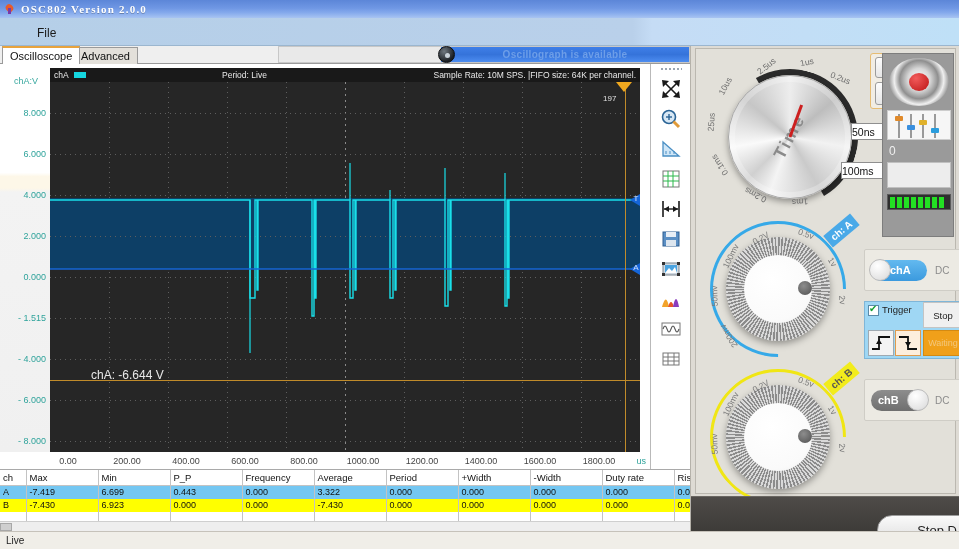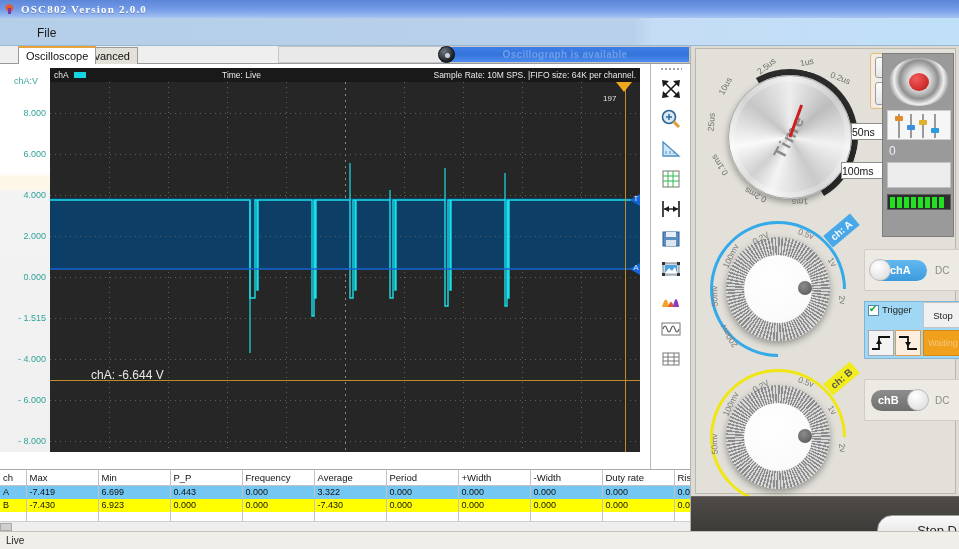--- a/index.html
+++ b/index.html
@@ -54,21 +54,21 @@
   }
   .tab {
     position: absolute; top: 1px; height: 17px;
     font-size: 11px; color: #111; padding: 2px 7px 0 7px;
     border: 1px solid #9a9a9a; border-bottom: none; background: #e3e0da;
   }
   .tab.active {
     background: #ffffff; border-top: 2px solid #e8a33d; top: 0; height: 18px;
     z-index: 3;
   }
-  .tab-osc { left: 18px; }
+  .tab-osc { left: 2px; }
   .tab-adv { left: 73px; }
 
   
   .avail-bar {
     position: absolute; left: 278px; top: 46px; width: 412px; height: 17px;
     background: #e9e9e9; border: 1px solid #c7c7c7;
   }
   .avail-pill {
     position: absolute; left: 162px; top: 0px; width: 248px; height: 15px;
     background: linear-gradient(to bottom, #3f7fe8, #3573da 50%, #4d8df0);
@@ -466,21 +466,21 @@
       <div class="ytick" style="top:254px">- 1.515</div>
       <div class="ytick" style="top:295px">- 4.000</div>
       <div class="ytick" style="top:336px">- 6.000</div>
       <div class="ytick" style="top:377px">- 8.000</div>
     </div>
 
     <div class="plot">
       <div class="plot-header">
         <span class="ph-ch">chA</span>
         <span class="ph-swatch"></span>
-        <span class="ph-state">Time: Live</span>
+        <span class="ph-state">Period: Live</span>
         <span class="ph-rate">Sample Rate: 10M SPS. |FIFO size: 64K per channel.</span>
       </div>
 
       <div class="grid-v" style="left:59px"></div>
       <div class="grid-v" style="left:118px"></div>
       <div class="grid-v" style="left:177px"></div>
       <div class="grid-v" style="left:236px"></div>
       <div class="grid-v major" style="left:295px"></div>
       <div class="grid-v" style="left:354px"></div>
       <div class="grid-v" style="left:413px"></div>
@@ -524,20 +524,33 @@
       <div class="marker-down" style="left:566px; top:14px"></div>
       <div class="marker-num" style="left:553px; top:26px">197</div>
       <div class="marker-tri" style="right:0px; top:126px">
         <span>T</span>
       </div>
       <div class="marker-tri" style="right:0px; top:195px">
         <span>A</span>
       </div>
     </div>
 
+    <div class="xaxis">
+      <div class="xtick" style="left:18px">0.00</div>
+      <div class="xtick" style="left:77px">200.00</div>
+      <div class="xtick" style="left:136px">400.00</div>
+      <div class="xtick" style="left:195px">600.00</div>
+      <div class="xtick" style="left:254px">800.00</div>
+      <div class="xtick" style="left:313px">1000.00</div>
+      <div class="xtick" style="left:372px">1200.00</div>
+      <div class="xtick" style="left:431px">1400.00</div>
+      <div class="xtick" style="left:490px">1600.00</div>
+      <div class="xtick" style="left:549px">1800.00</div>
+      <div class="xunit">us</div>
+    </div>
   </div>
 
   <div class="vtoolbar">
     <div class="vt-grip"></div>
     <div class="vt-btn" style="top:10px">
       <svg width="22" height="22" viewBox="0 0 22 22">
         <g stroke="#1a1a1a" stroke-width="1.6" fill="none">
           <line x1="4" y1="4" x2="18" y2="18"></line>
             <line x1="18" y1="4" x2="4" y2="18"></line>
         </g>

